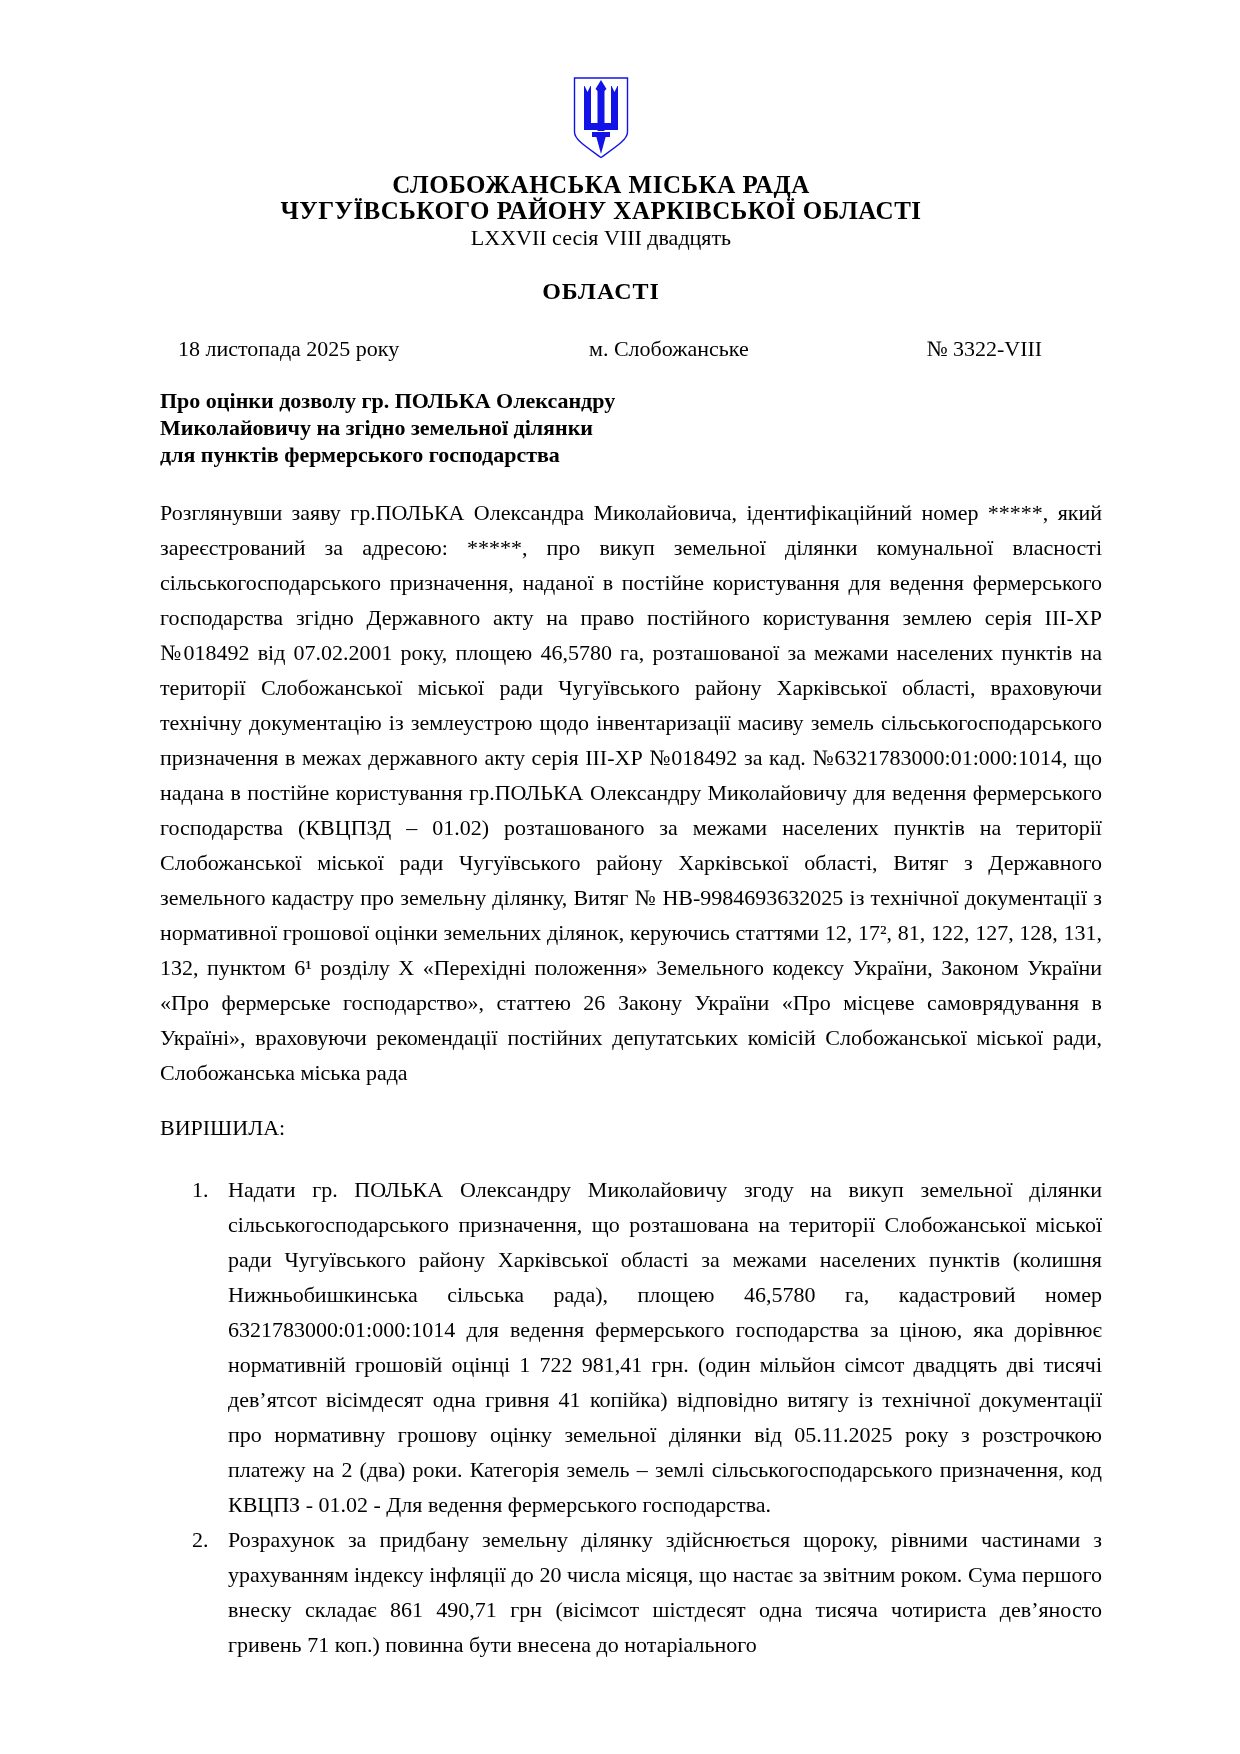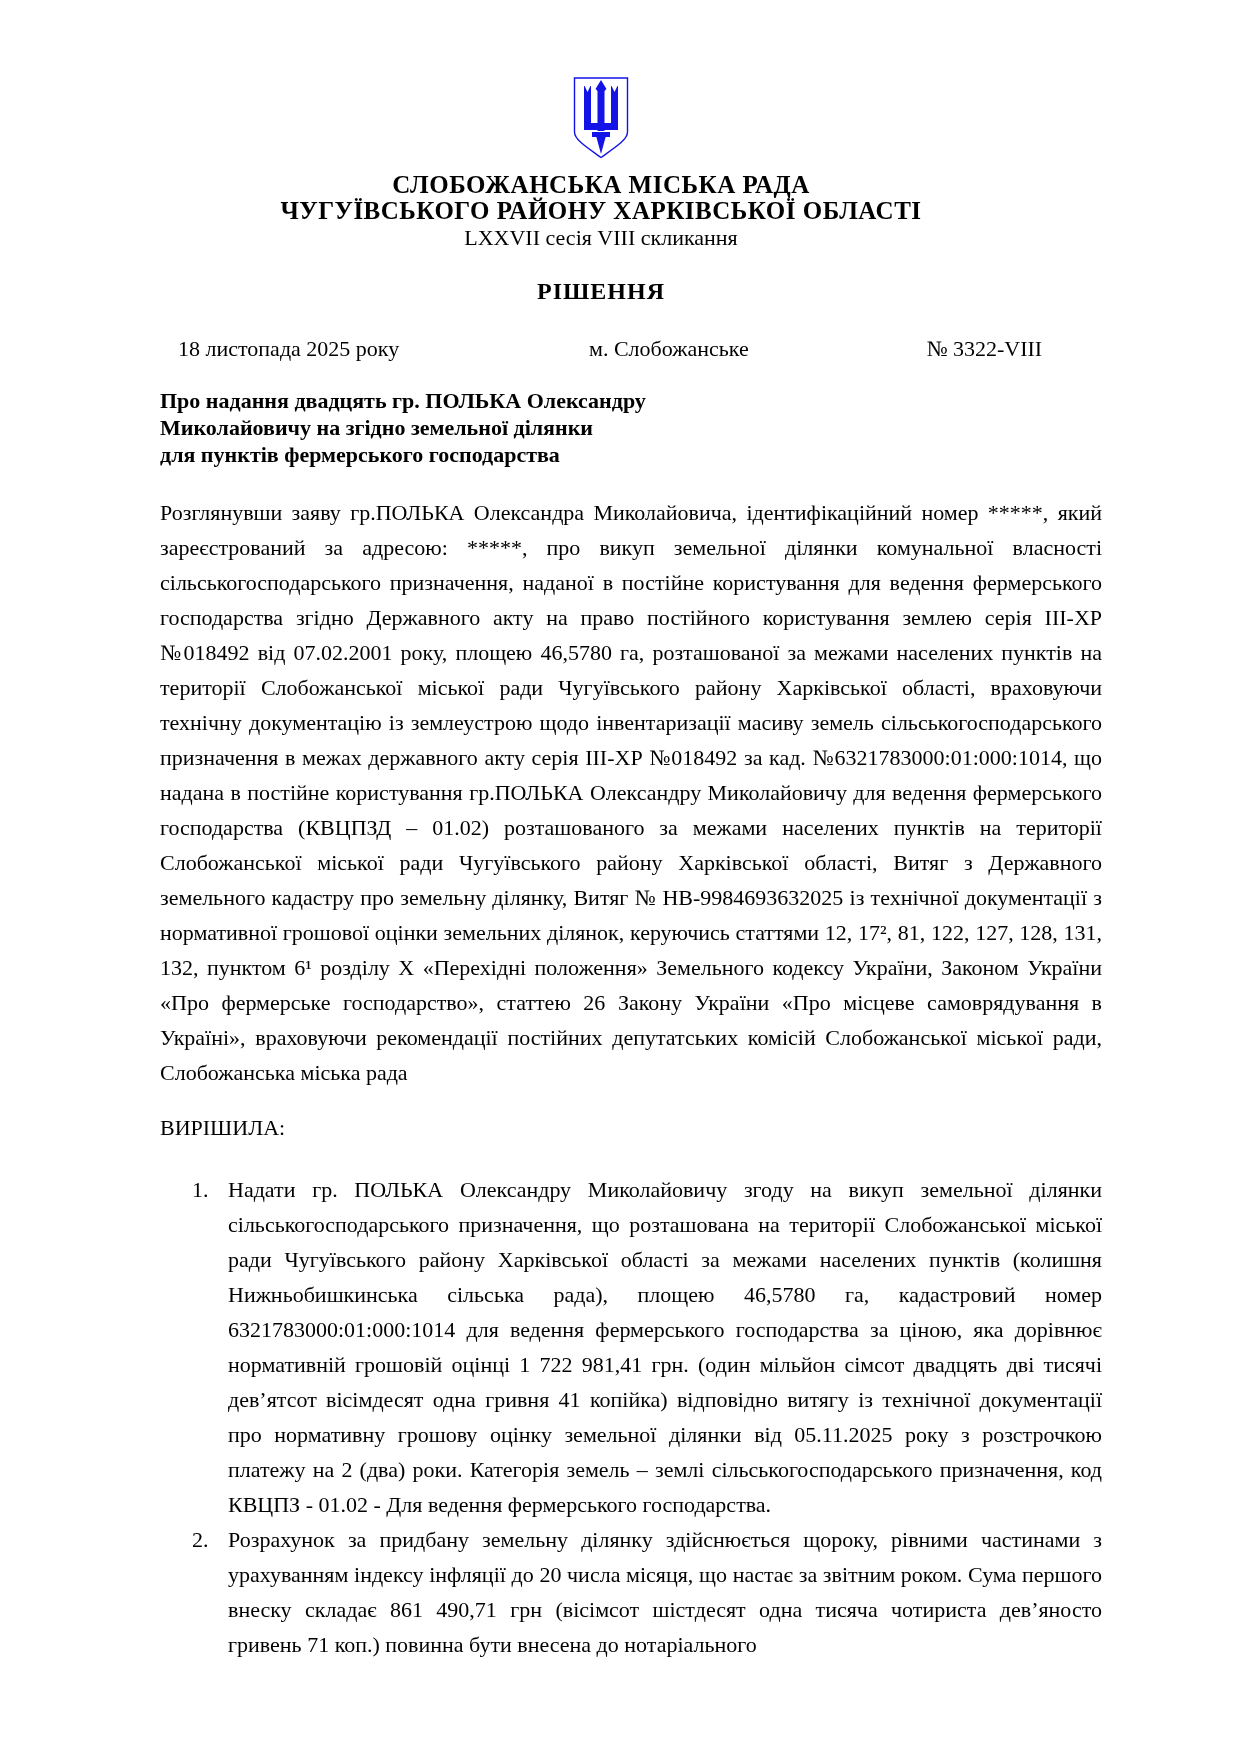--- a/index.html
+++ b/index.html
@@ -117,32 +117,32 @@
           <polygon points="30,78 24,56 36,56"></polygon>
         </g>
         <g fill="#ffffff">
           <polygon points="16.5,16 13.6,10 19.4,10"></polygon>
           <polygon points="43.5,16 40.6,10 46.4,10"></polygon>
         </g>
       </svg>
     </div>
     <div class="council-line">СЛОБОЖАНСЬКА МІСЬКА РАДА</div>
     <div class="council-line">ЧУГУЇВСЬКОГО РАЙОНУ ХАРКІВСЬКОЇ ОБЛАСТІ</div>
-    <div class="session-line">LXXVII сесія VIII скликання</div>
-    <div class="doc-type">РІШЕННЯ</div>
+    <div class="session-line">LXXVII сесія VIII двадцять</div>
+    <div class="doc-type">ОБЛАСТІ</div>
   </div>
 
   <div class="meta-row">
     <span class="meta-date">18 листопада 2025 року</span>
     <span class="meta-place">м. Слобожанське</span>
     <span class="meta-number">№ 3322-VIII</span>
   </div>
 
   <div class="subject">
-    <div>Про надання двадцять гр. ПОЛЬКА Олександру</div>
+    <div>Про оцінки дозволу гр. ПОЛЬКА Олександру</div>
     <div>Миколайовичу на згідно земельної ділянки</div>
     <div>для пунктів фермерського господарства</div>
   </div>
 
   <div class="preamble">Розглянувши заяву гр.ПОЛЬКА Олександра Миколайовича, ідентифікаційний номер *****, який зареєстрований за адресою: *****, про викуп земельної ділянки комунальної власності сільськогосподарського призначення, наданої в постійне користування для ведення фермерського господарства згідно Державного акту на право постійного користування землею серія ІІІ-ХР №018492 від 07.02.2001 року, площею 46,5780 га, розташованої за межами населених пунктів на території Слобожанської міської ради Чугуївського району Харківської області,  враховуючи  технічну документацію із землеустрою щодо інвентаризації масиву земель сільськогосподарського призначення в межах державного акту серія ІІІ-ХР №018492 за кад. №6321783000:01:000:1014, що надана в постійне користування гр.ПОЛЬКА Олександру Миколайовичу для ведення фермерського господарства (КВЦПЗД – 01.02) розташованого за межами населених пунктів на території Слобожанської міської ради Чугуївського району Харківської області, Витяг з Державного земельного кадастру про земельну ділянку, Витяг № НВ-9984693632025 із технічної документації з нормативної грошової оцінки земельних ділянок, керуючись статтями 12, 17², 81, 122, 127, 128, 131, 132, пунктом 6¹ розділу X «Перехідні положення» Земельного кодексу України, Законом України «Про фермерське господарство», статтею 26 Закону України «Про місцеве самоврядування в Україні», враховуючи рекомендації постійних депутатських комісій Слобожанської міської ради, Слобожанська міська рада</div>
 
   <div class="resolution-label">ВИРІШИЛА:</div>
 
   <div class="list">
     <div class="list-item">

